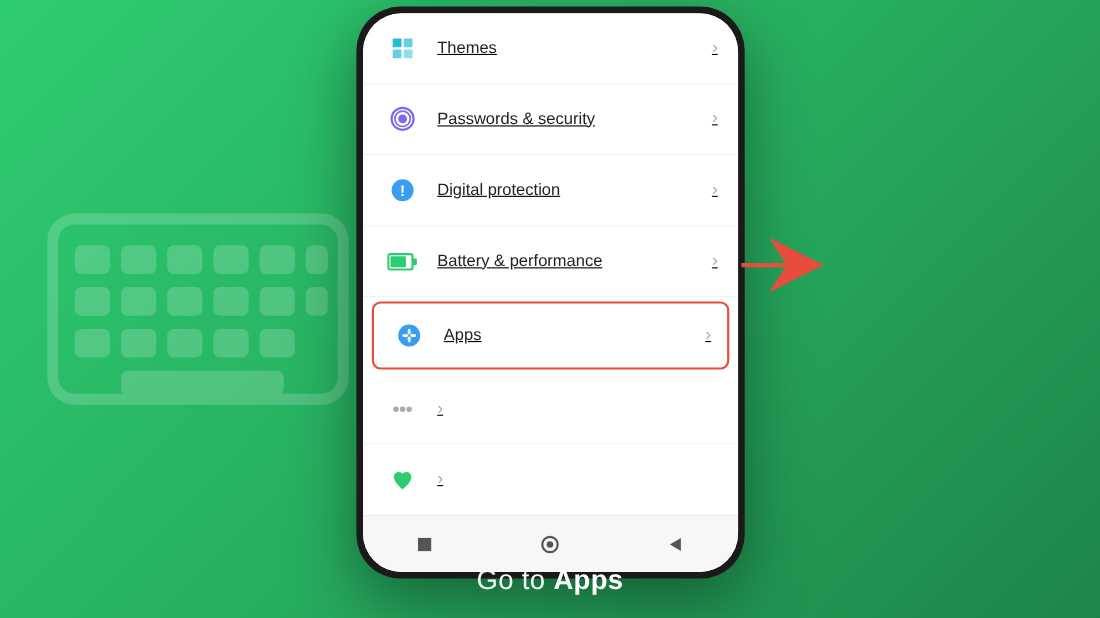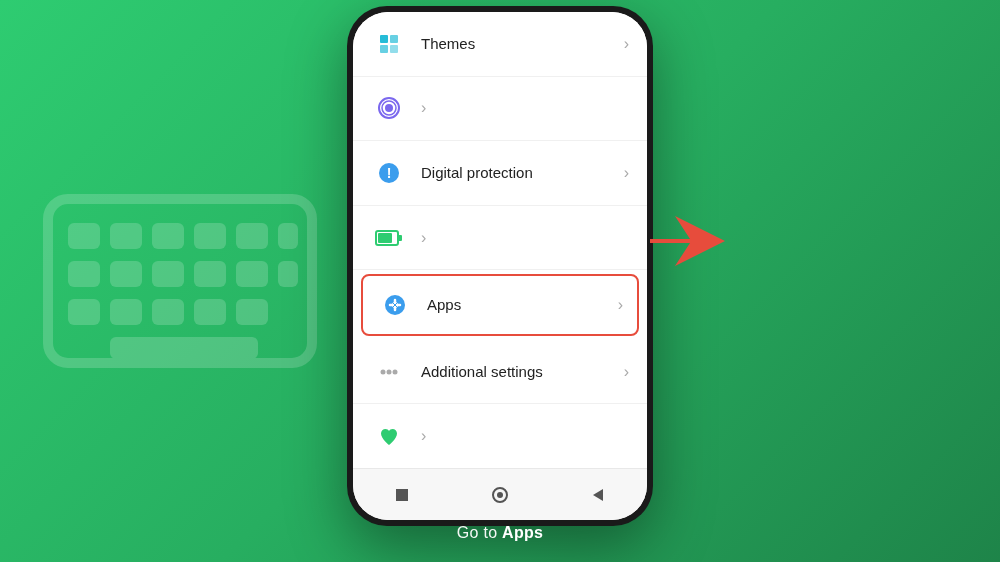--- a/index.html
+++ b/index.html
@@ -28,27 +28,28 @@
     }
 
     .keyboard-watermark svg {
       width: 100%;
       height: 100%;
     }
 
     
     .phone {
       position: relative;
-      width: 306px;
+      width: 353px;
       height: 520px;
       background: #1a1a1a;
       border-radius: 40px;
       padding: 6px;
       box-shadow: 0 20px 60px rgba(0,0,0,0.4);
       margin-top: -30px;
+      text-decoration: underline;
     }
 
     .phone-inner {
       width: 100%;
       height: 100%;
       background: #fff;
       border-radius: 35px;
       overflow: hidden;
       display: flex;
       flex-direction: column;
@@ -127,21 +128,21 @@
       color: #555;
     }
 
     
     .bottom-text {
       position: absolute;
       bottom: 28px;
       left: 0;
       right: 0;
       text-align: center;
-      font-size: 16px;
+      font-size: 25px;
       color: rgba(255,255,255,0.95);
       font-weight: 300;
       letter-spacing: 0.3px;
     }
 
     .bottom-text strong {
       font-weight: 800;
       color: #fff;
     }
 
@@ -197,20 +198,21 @@
       </div>
 
       <div class="settings-item">
         <div class="icon-wrap">
           <svg width="24" height="24" viewBox="0 0 24 24" fill="none">
             <circle cx="12" cy="12" r="10" stroke="#7b68ee" stroke-width="2"></circle>
             <circle cx="12" cy="12" r="4" fill="#7b68ee"></circle>
             <circle cx="12" cy="12" r="7" stroke="#7b68ee" stroke-width="1.5" fill="none"></circle>
           </svg>
         </div>
+        <span class="label">Passwords &amp; security</span>
         <span class="chevron">›</span>
       </div>
 
       <div class="settings-item">
         <div class="icon-wrap">
           <svg width="24" height="24" viewBox="0 0 24 24" fill="none">
             <circle cx="12" cy="12" r="10" fill="#3b9ded"></circle>
             <text x="12" y="17" text-anchor="middle" font-size="14" fill="#fff" font-weight="bold">!</text>
           </svg>
         </div>
@@ -219,20 +221,21 @@
       </div>
 
       <div class="settings-item">
         <div class="icon-wrap">
           <svg width="28" height="20" viewBox="0 0 28 20" fill="none">
             <rect x="1" y="3" width="22" height="14" rx="2" stroke="#2ecc71" stroke-width="2"></rect>
             <rect x="23" y="7" width="4" height="6" rx="1" fill="#2ecc71"></rect>
             <rect x="3" y="5" width="14" height="10" rx="1" fill="#2ecc71"></rect>
           </svg>
         </div>
+        <span class="label">Battery &amp; performance</span>
         <span class="chevron">›</span>
       </div>
 
       <div class="settings-item highlighted">
         <div class="icon-wrap">
           <svg width="24" height="24" viewBox="0 0 24 24" fill="none">
             <circle cx="12" cy="12" r="10" fill="#3b9ded"></circle>
             <path d="M12 7v10M7 12h10" stroke="#fff" stroke-width="2.5" stroke-linecap="round"></path>
             <circle cx="12" cy="12" r="3" fill="#fff"></circle>
             <path d="M8 8l8 8M16 8l-8 8" stroke="#3b9ded" stroke-width="1" stroke-linecap="round"></path>
@@ -243,21 +246,20 @@
       </div>
 
       <div class="settings-item">
         <div class="icon-wrap">
           <svg width="24" height="24" viewBox="0 0 24 24" fill="none">
             <circle cx="6" cy="12" r="2.5" fill="#aaa"></circle>
             <circle cx="12" cy="12" r="2.5" fill="#aaa"></circle>
             <circle cx="18" cy="12" r="2.5" fill="#aaa"></circle>
           </svg>
         </div>
-        <span class="label">Additional settings</span>
         <span class="chevron">›</span>
       </div>
 
       <div class="settings-item" style="border-bottom:none;">
         <div class="icon-wrap">
           <svg width="24" height="24" viewBox="0 0 24 24" fill="none">
             <path d="M12 21C12 21 4 15 4 9.5C4 7 6 5 8.5 5C10 5 11.5 5.8 12 7C12.5 5.8 14 5 15.5 5C18 5 20 7 20 9.5C20 15 12 21 12 21Z" fill="#2ecc71"></path>
           </svg>
         </div>
         <span class="chevron">›</span>

